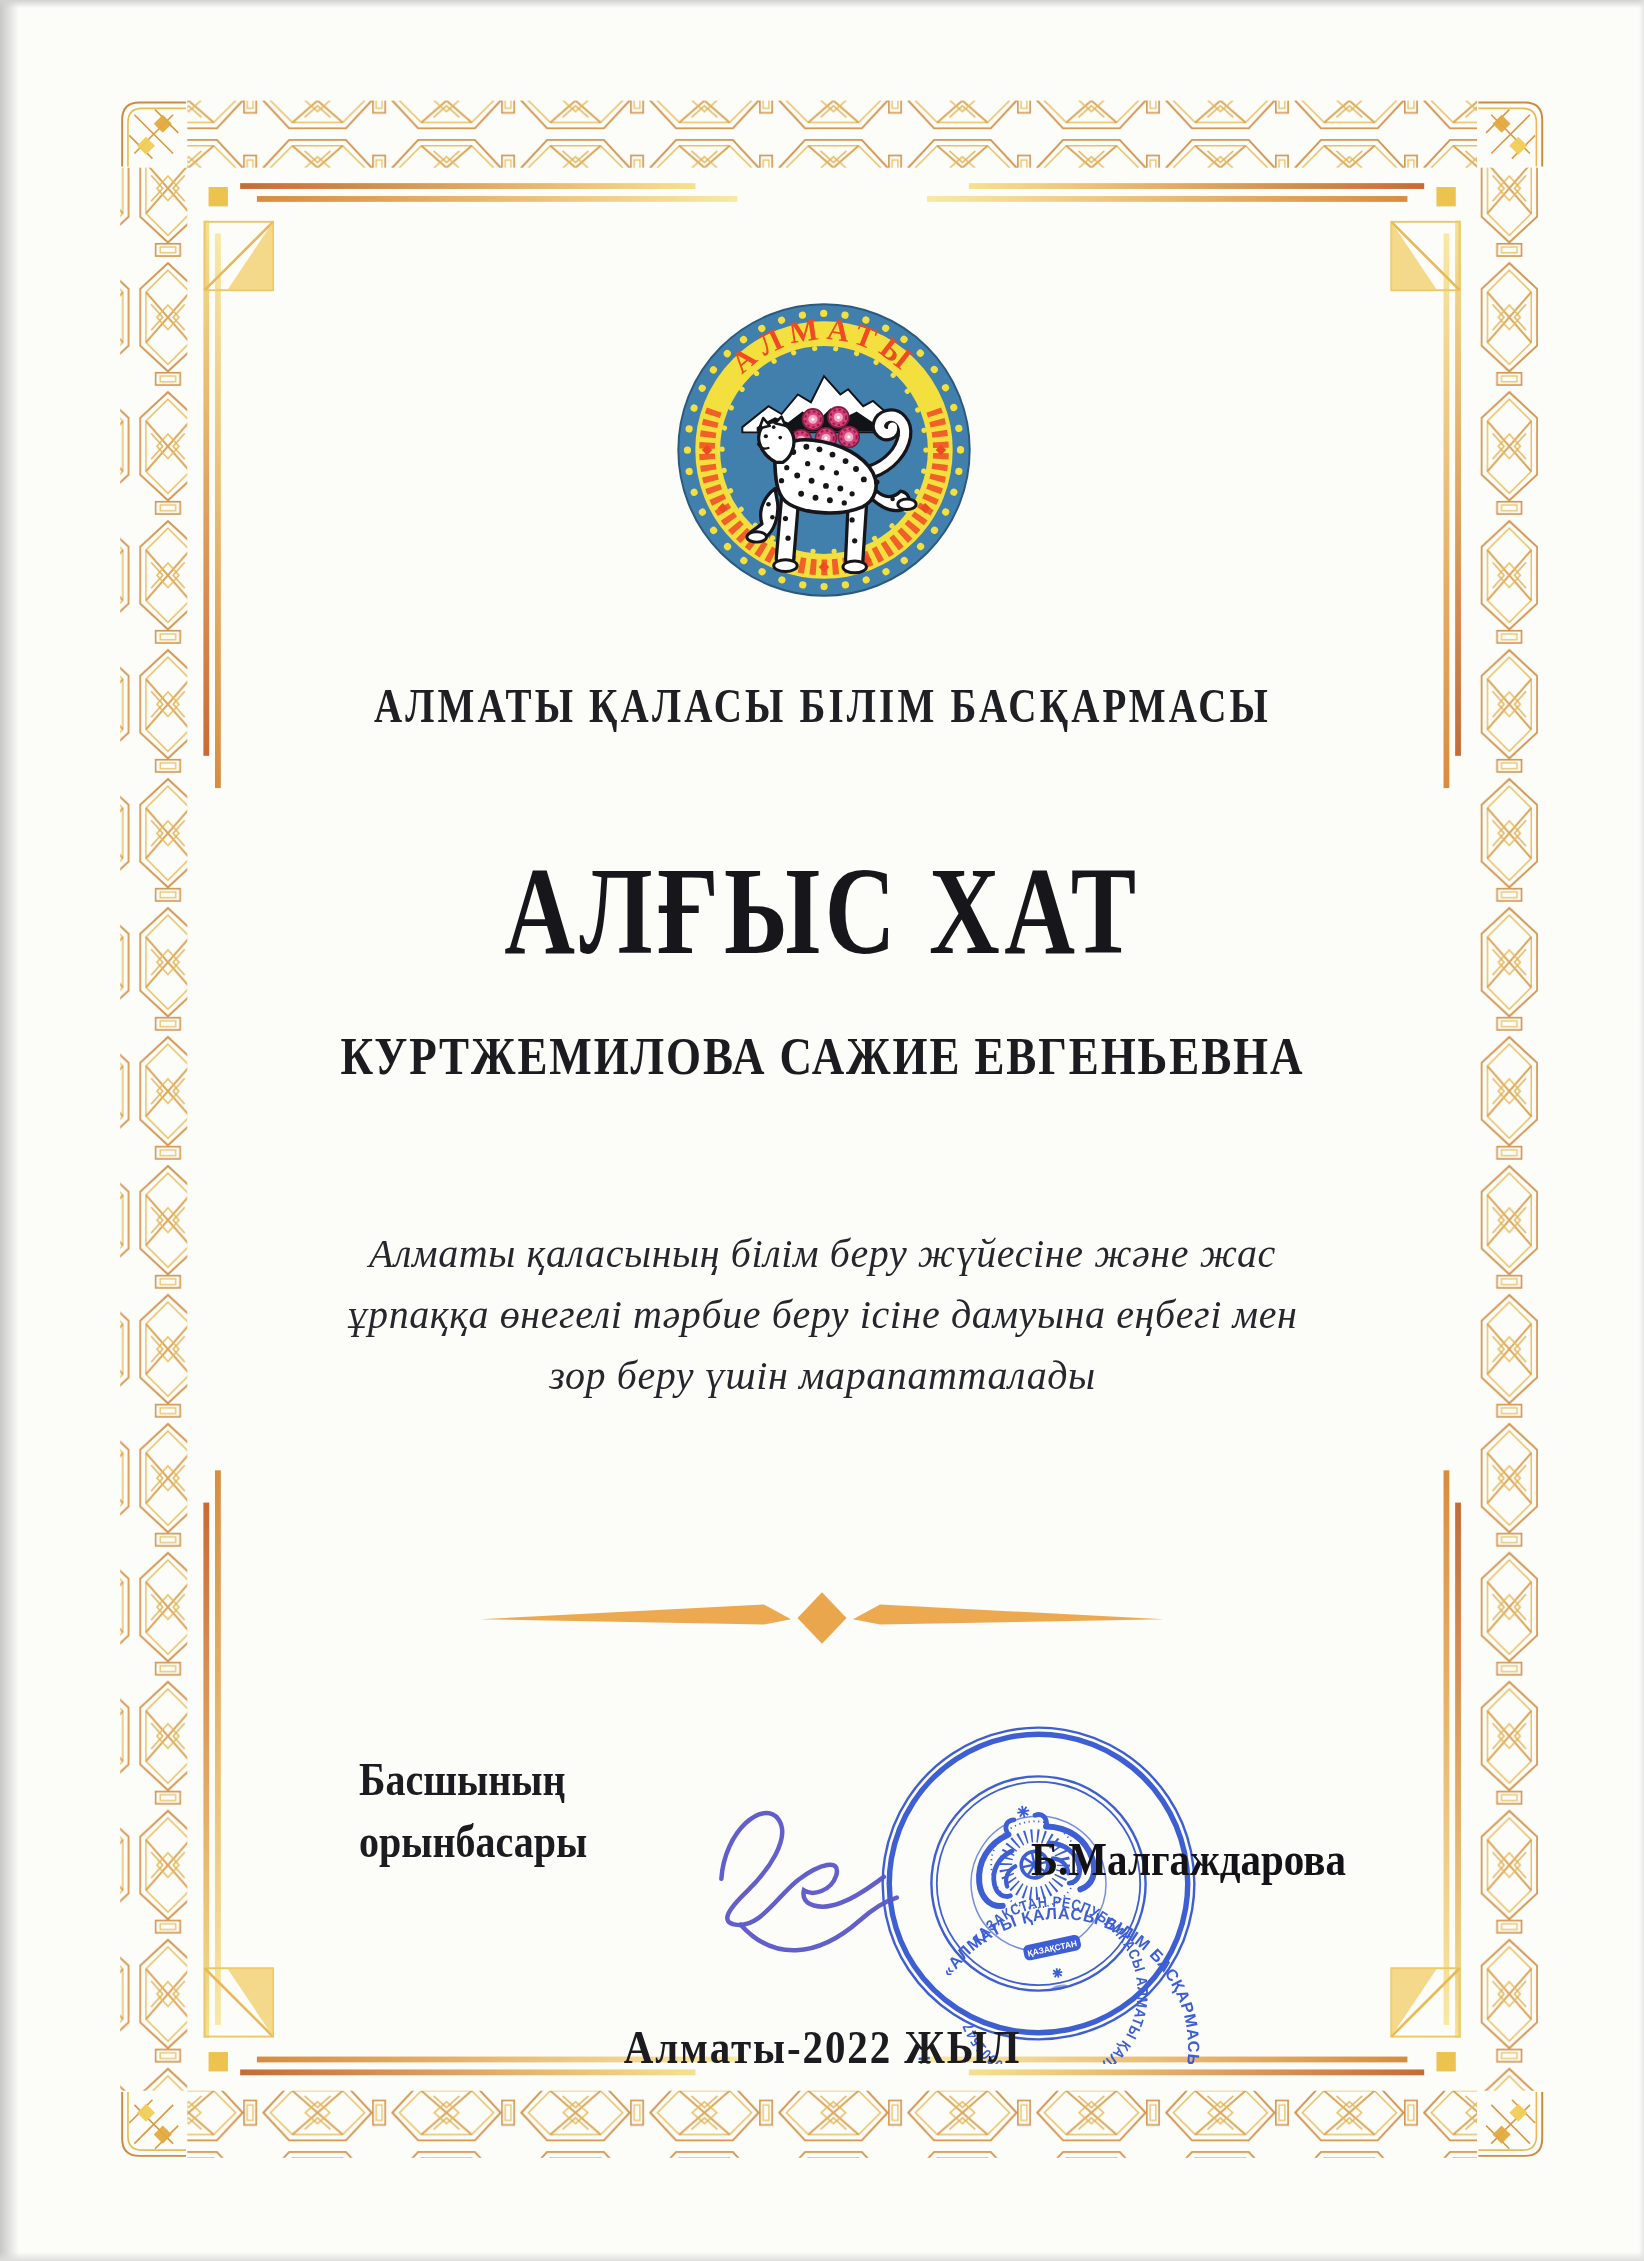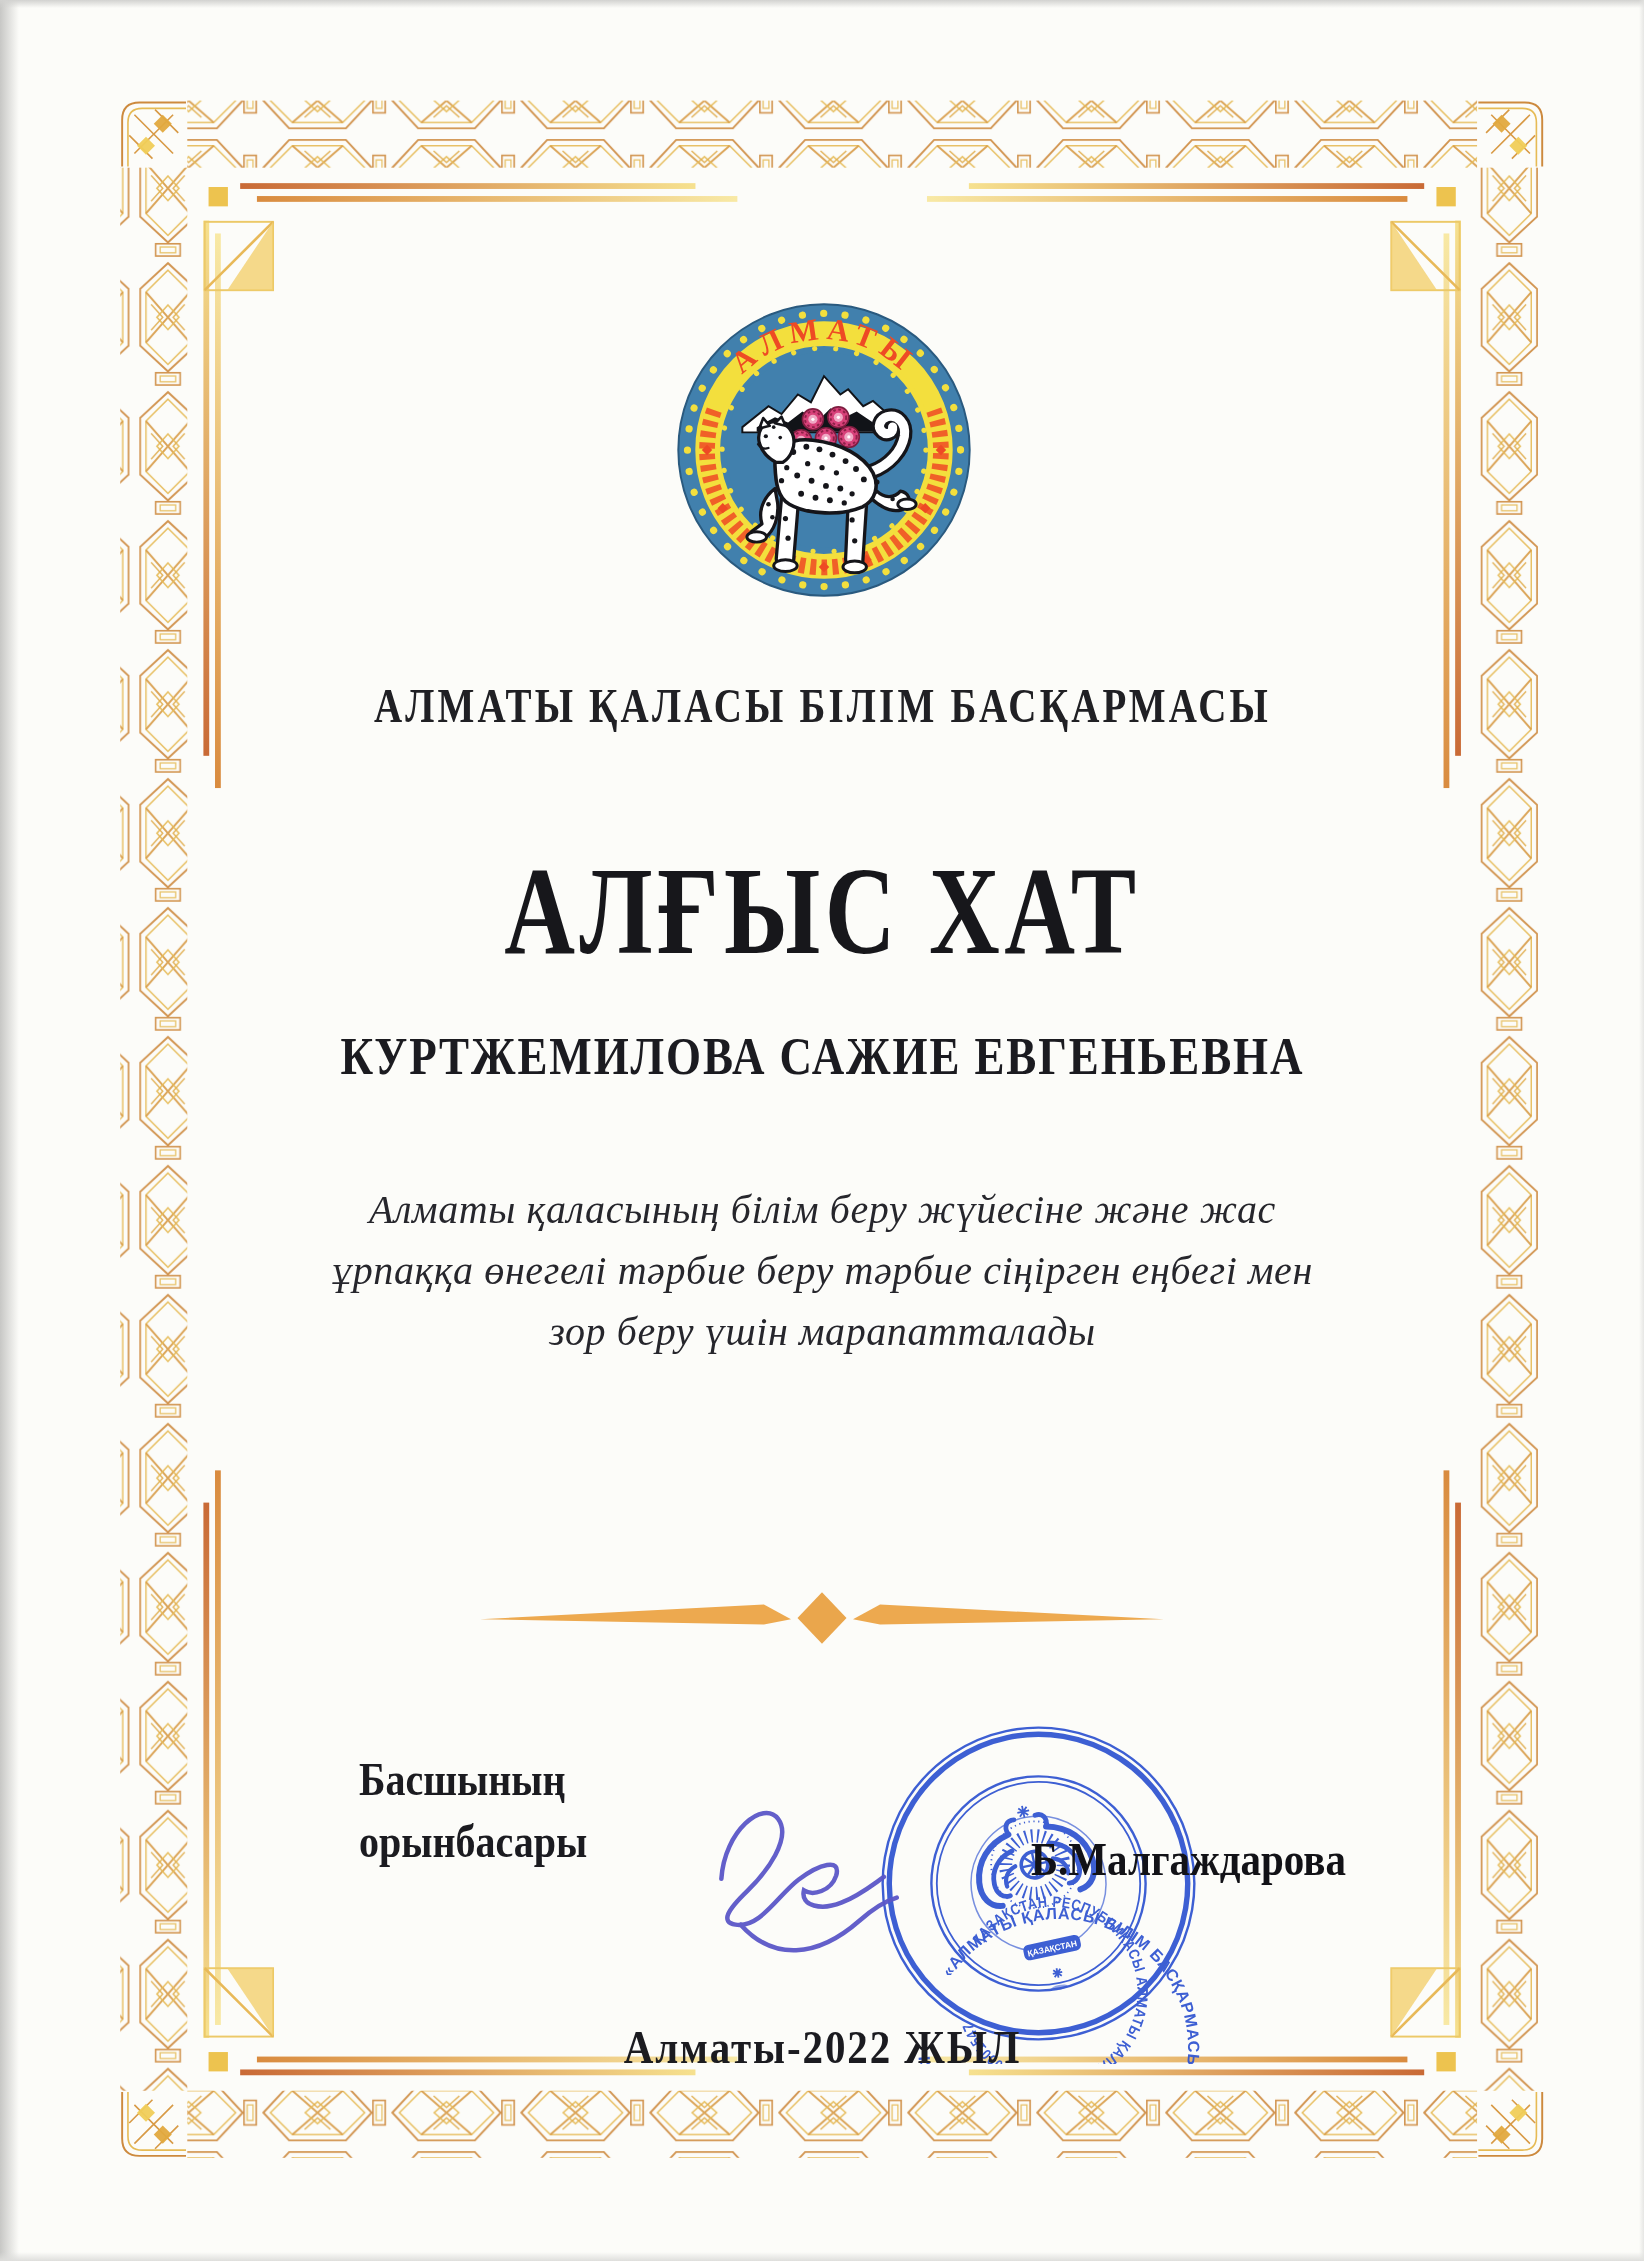--- a/index.html
+++ b/index.html
@@ -9,21 +9,21 @@
   
   .edge-left{left:0;top:0;width:19.3px;height:100%;background:linear-gradient(to right,#c7c7c5,rgba(255,255,255,0));}
   .edge-top{left:0;top:0;width:100%;height:7.7px;background:linear-gradient(to bottom,#d2d2d0,rgba(255,255,255,0));}
   .edge-bottom{left:0;bottom:0;width:100%;height:9px;background:linear-gradient(to top,#dededc,rgba(255,255,255,0));}
   .edge-right{right:0;top:0;width:6.4px;height:100%;background:linear-gradient(to left,#e2e2e0,rgba(255,255,255,0));}
   
   .center-text{left:0;width:1645px;text-align:center;line-height:1;}
   .org{top:681px;font-size:39px;font-weight:700;letter-spacing:3.2px;transform:scale(1,1.24);transform-origin:top center;color:#202024;}
   .title{top:848px;font-size:98px;font-weight:700;letter-spacing:4.5px;transform:scale(1,1.28);transform-origin:top center;color:#17171b;}
   .recipient{top:1031px;font-size:45px;font-weight:700;letter-spacing:1.9px;transform:scale(1,1.17);transform-origin:top center;color:#1b1b20;}
-  .body-text{top:1179px;font-size:40px;font-style:italic;font-weight:400;line-height:61px;color:#26262c;letter-spacing:0.6px;}
+  .body-text{top:1223px;font-size:40px;font-style:italic;font-weight:400;line-height:61px;color:#26262c;letter-spacing:0.6px;}
   .role{left:359px;top:1749px;font-size:40px;font-weight:700;line-height:54px;transform:scale(1,1.15);transform-origin:top left;text-align:left;color:#1b1b20;}
   .sig-name{left:1031px;top:1832px;font-size:41px;font-weight:700;transform:scale(1,1.12);transform-origin:top left;color:#121217;z-index:6;}
   .footer{top:2025px;font-size:41px;font-weight:700;letter-spacing:1.9px;transform:scale(1,1.12);transform-origin:top center;color:#1b1b20;z-index:6;}
   .stamp-wrap{left:858px;top:1703px;width:361px;height:361px;z-index:4;}
   .sign-wrap{left:702px;top:1753px;width:258px;height:213px;z-index:5;}
   .emblem-wrap{left:677px;top:303px;width:294px;height:294px;}
   .divider-wrap{left:480px;top:1587px;width:684px;height:62px;}
   svg{display:block;}
 </style>
 </head>
@@ -248,21 +248,21 @@
       </g>
     </svg>
   </div>
 
   <div class="abs center-text org">АЛМАТЫ ҚАЛАСЫ БІЛІМ БАСҚАРМАСЫ</div>
   <div class="abs center-text title">АЛҒЫС ХАТ</div>
   <div class="abs center-text recipient">КУРТЖЕМИЛОВА САЖИЕ ЕВГЕНЬЕВНА</div>
 
   <div class="abs center-text body-text">
     <div>Алматы қаласының білім беру жүйесіне және жас</div>
-    <div>ұрпаққа өнегелі тәрбие беру тәрбие сіңірген еңбегі мен</div>
+    <div>ұрпаққа өнегелі тәрбие беру ісіне дамуына еңбегі мен</div>
     <div>зор беру үшін марапатталады</div>
   </div>
 
   <div class="abs divider-wrap">
     <svg width="684" height="62" viewBox="0 0 1060 96">
       <polygon points="0,50 440,27 482,50 440,58" fill="#eda94f"></polygon>
       <polygon points="1060,50 620,27 578,50 620,58" fill="#eda94f"></polygon>
       <polygon points="530,8 568,48 530,88 492,48" fill="#eaa64c"></polygon>
     </svg>
   </div>

